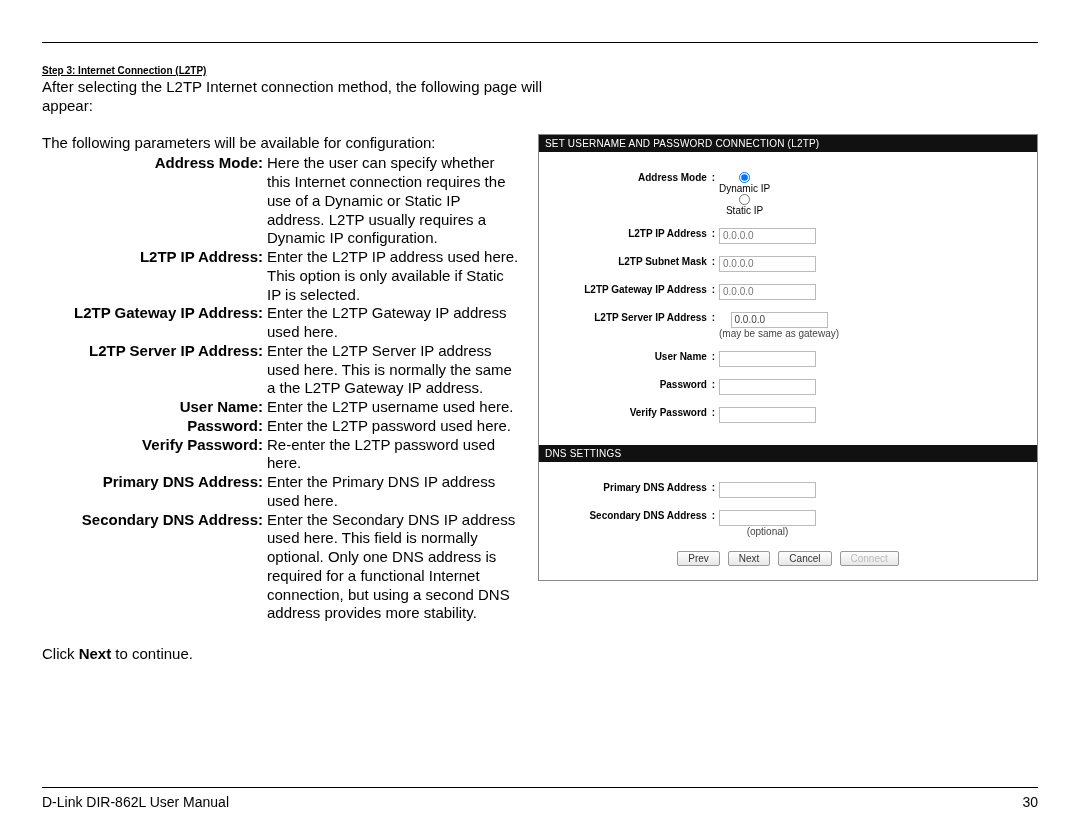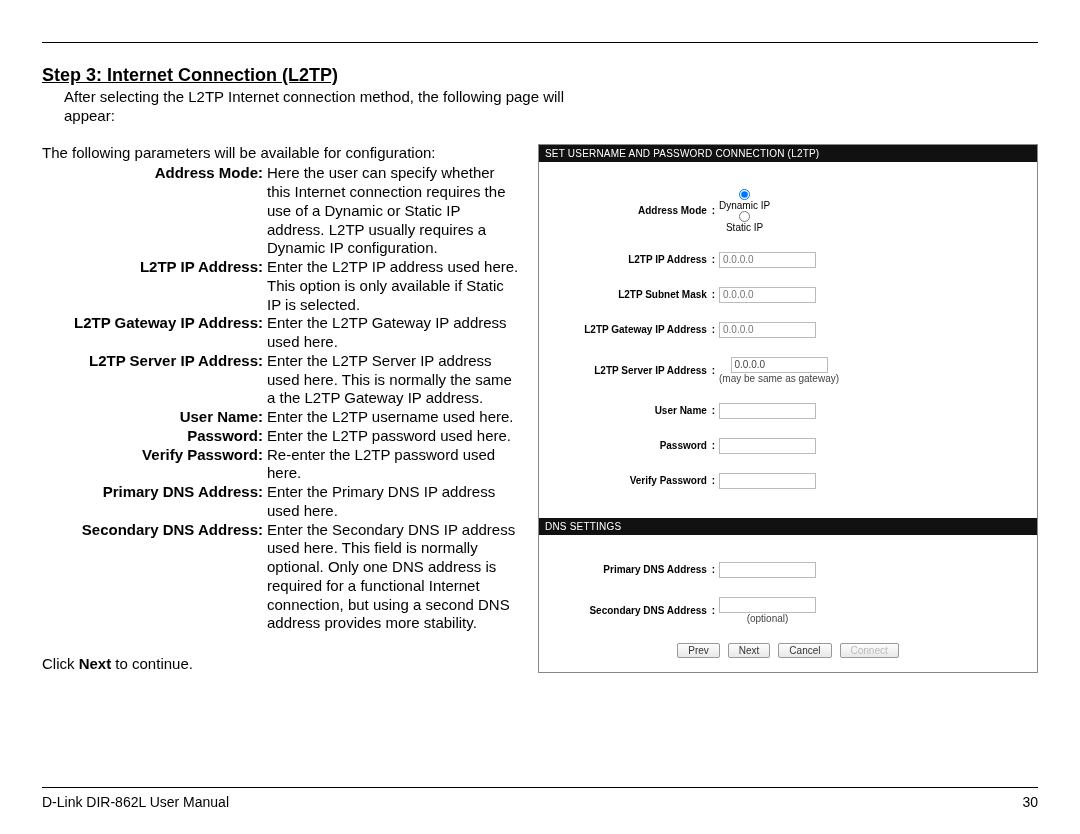--- a/index.html
+++ b/index.html
@@ -14,30 +14,29 @@
   .page {
     padding: 42px 42px 0 42px;
   }
   .rule {
     border: none;
     border-top: 1.5px solid #000;
     margin-bottom: 22px;
   }
   .step-title {
     font-weight: 700;
-    font-size: 18px;
+    font-size: 10px;
     text-decoration: underline;
     margin-bottom: 2px;
   }
   .intro {
     font-size: 15px;
     line-height: 1.25;
     margin-bottom: 18px;
     max-width: 520px;
-    margin-left: 22px;
   }
   .columns {
     display: flex;
     gap: 18px;
   }
   .leftcol {
     width: 505px;
     font-size: 15px;
     line-height: 1.25;
   }
@@ -77,24 +76,23 @@
   .panel-pad { padding: 8px 10px 10px 10px; }
   .panel-info {
     color: #2a3fd4;
     font-size: 10px;
     font-weight: 700;
     line-height: 1.35;
     margin-bottom: 10px;
   }
   .form-row {
     display:flex;
-    align-items:center;
     font-size: 10px;
     color:#000;
-    margin: 19px 0;
+    margin: 12px 0;
   }
   .form-row .flabel {
     flex: 0 0 170px;
     text-align: right;
     padding-right: 4px;
     font-weight: 700;
   }
   .form-row .flabel .colon { padding-left:2px; }
   .form-row .fctrl {
     display:flex;

